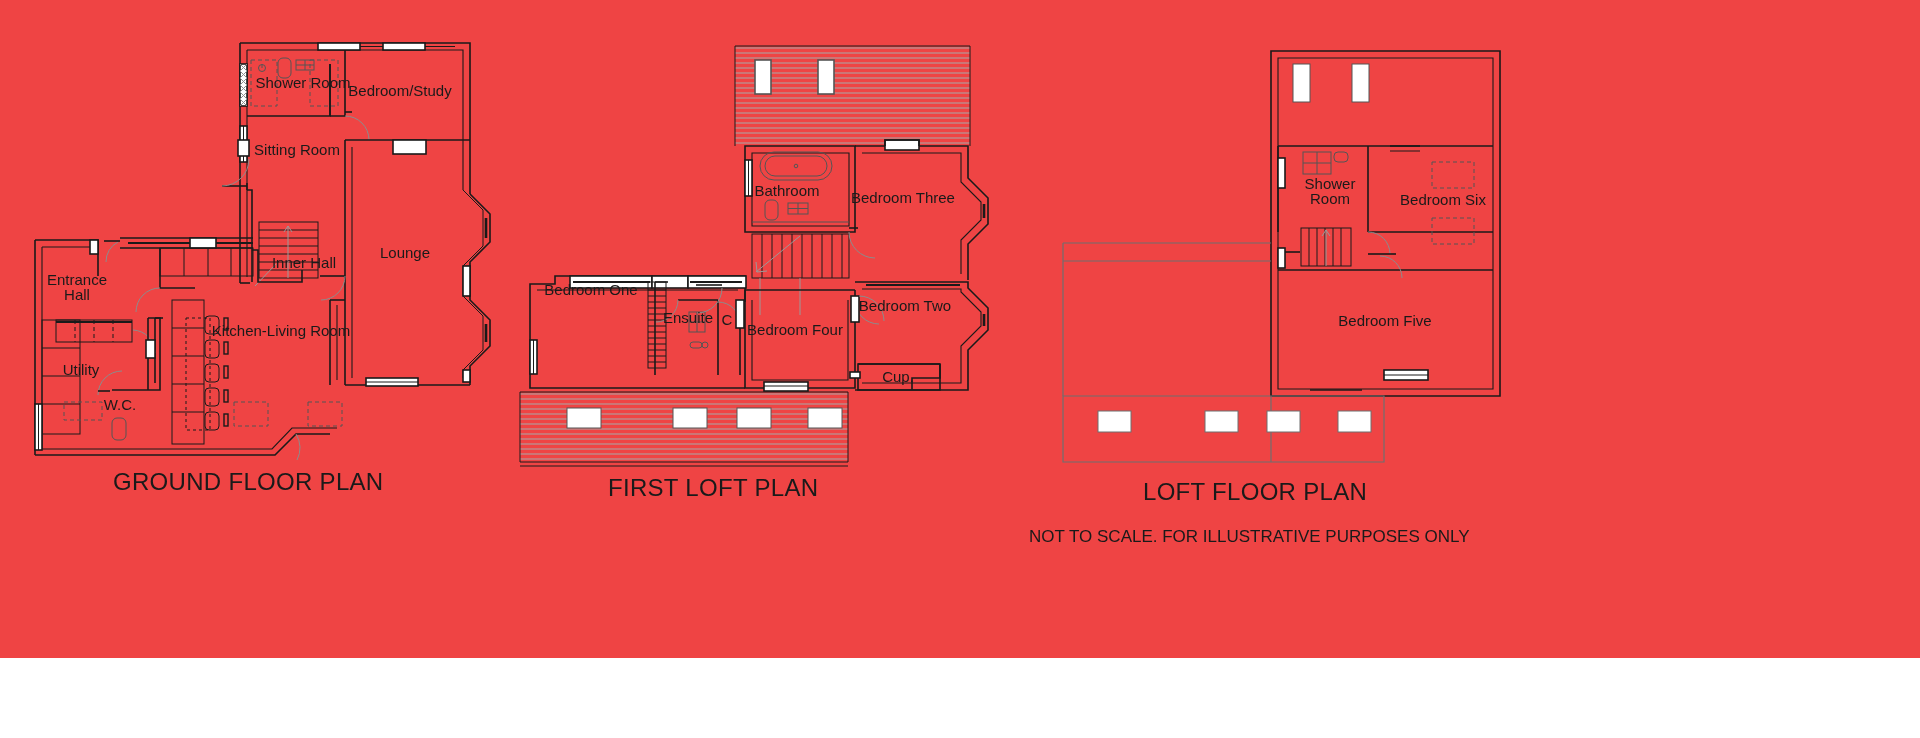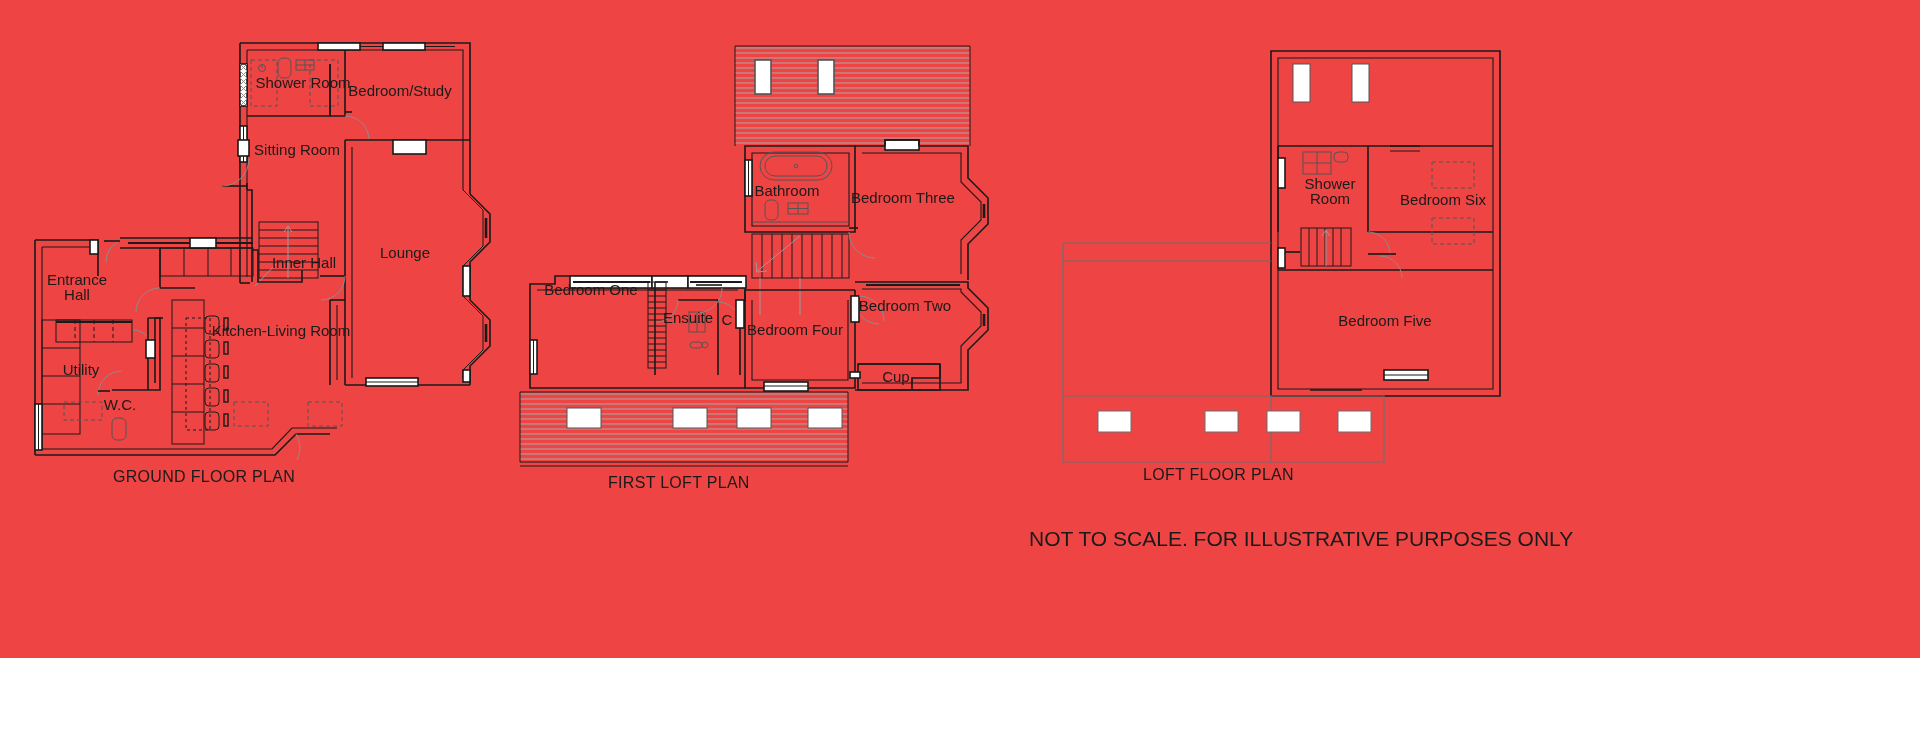--- a/index.html
+++ b/index.html
@@ -15,30 +15,30 @@
   #plan-loft{left:1230px;width:690px;height:738px;}
   svg{display:block;overflow:visible;}
   .rmlabel{
     font-family:"Liberation Sans",sans-serif;
     font-size:15px;fill:#1a1a1a;text-anchor:middle;
     dominant-baseline:middle;
   }
   .caption{
     position:absolute;
     font-family:"Liberation Sans",sans-serif;
-    font-size:16px;color:#1a1a1a;
+    font-size:24px;color:#1a1a1a;
     letter-spacing:.3px;white-space:nowrap;
   }
   #cap-ground{left:113px;top:468px;}
   #cap-first{left:608px;top:474px;}
-  #cap-loft{left:1143px;top:466px;}
+  #cap-loft{left:1143px;top:478px;}
   #disclaimer{
     position:absolute;left:1029px;top:527px;
     font-family:"Liberation Sans",sans-serif;
-    font-size:21px;color:#1a1a1a;white-space:nowrap;
+    font-size:17px;color:#1a1a1a;white-space:nowrap;
   }
 </style>
 </head>
 <body>
 
 <div id="stage">
 
   <svg id="plan-ground" class="plan" viewBox="0 0 640 738" width="640" height="738">
     <g fill="none" stroke="#1a1a1a" stroke-width="1.6" stroke-linejoin="miter">
 

